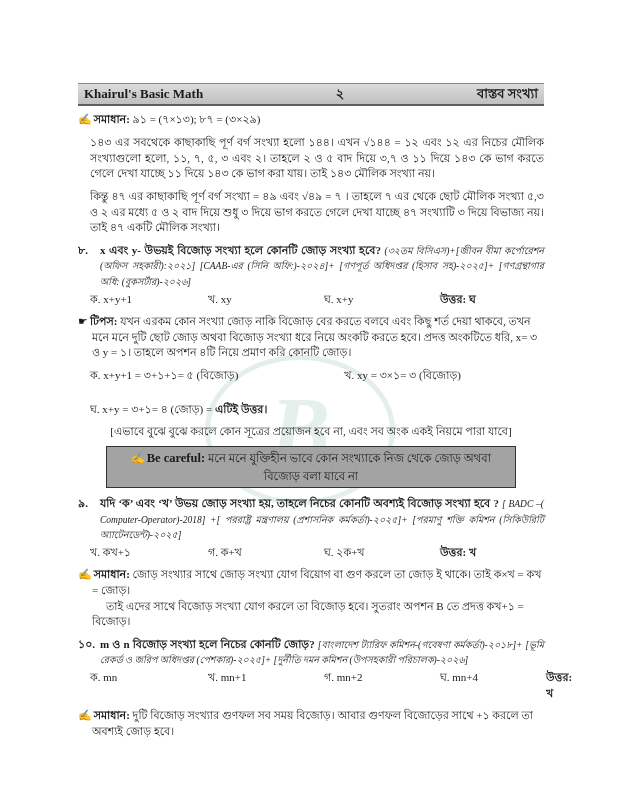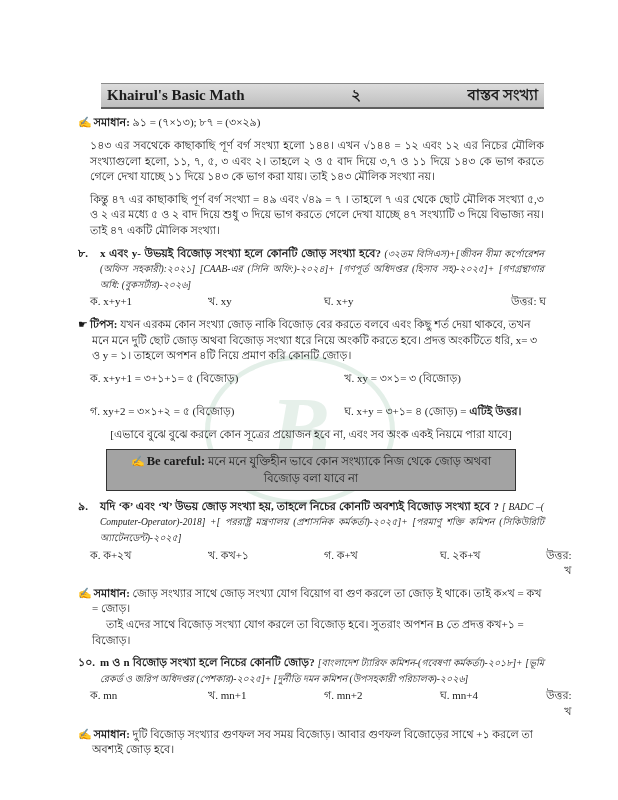--- a/index.html
+++ b/index.html
@@ -8,39 +8,39 @@
     position:relative; width:618px; height:800px; background:#fff; overflow:hidden;
     font-family:"Liberation Serif","DejaVu Serif",serif; color:#1b1b1b; font-size:11px; line-height:1.42;
   }
   .content { padding:83px 74px 0 78px; position:relative; z-index:2; }
 
   
   .header-bar {
     display:flex; align-items:center; justify-content:space-between;
     background:linear-gradient(#dcdcdc,#bfbfbf);
     border-top:1px solid #8a8a8a; border-bottom:2.5px solid #5f5f5f;
-    padding:1px 6px; font-weight:bold; font-size:15px; margin-bottom:6px;margin-left:23px;
+    padding:1px 6px; font-weight:bold; font-size:13px; margin-bottom:6px;
   }
   .header-bar .hpage { font-weight:bold; }
 
   .sect { margin-bottom:7px; }
   .sol-line { padding-left:14px; text-indent:-14px; }
   .indent-para { padding-left:12px; text-align:justify; }
   .marker { font-size:11px; margin-right:2px; }
   b.lbl { font-weight:bold;text-align:right; }
 
   
   .qblock { display:flex; gap:4px; }
   .qnum { font-weight:bold; min-width:18px; }
   .qtext { text-align:justify; }
   .qtext .qbold { font-weight:bold; }
   .refs { font-style:italic; font-size:9.5px; }
 
   .opt-row { display:grid; grid-template-columns:118px 116px 116px 106px 1fr; padding-left:12px; margin-top:2px; }
-  .opt-row .answer { text-align:right; font-weight:normal; }
+  .opt-row .answer { font-weight:bold; }
 
   .worked-grid { display:grid; grid-template-columns:56% 44%; padding-left:12px; row-gap:18px; margin-top:2px; }
   .worked-grid .w-bold { font-weight:bold; }
 
   .center-note { text-align:center; margin:6px 0; }
 
   .be-careful {
     width:88%; margin:2px auto 8px auto; border:1.2px solid #333; background:#a3a3a3;
     text-align:center; padding:3px 17px; font-size:11.5px;
   }
@@ -94,42 +94,40 @@
       </div>
     </div>
 
     <div class="sect sol-line">
       <span class="marker">☛</span><b class="lbl">টিপস:</b>
       <span>যখন এরকম কোন সংখ্যা জোড় নাকি বিজোড় বের করতে বলবে এবং কিছু শর্ত দেয়া থাকবে, তখন মনে মনে দুটি ছোট জোড় অথবা বিজোড় সংখ্যা ধরে নিয়ে অংকটি করতে হবে। প্রদত্ত অংকটিতে ধরি, x= ৩ ও y = ১। তাহলে অপশন ৪টি নিয়ে প্রমাণ করি কোনটি জোড়।</span>
     </div>
     <div class="worked-grid sect">
       <span>ক. x+y+1 = ৩+১+১= ৫ (বিজোড়)</span>
       <span>খ. xy = ৩×১= ৩ (বিজোড়)</span>
-      <span>গ. xy+2 = ৩×১+২ = ৫ (বিজোড়)</span>
       <span><span>ঘ. x+y = ৩+১= ৪ (জোড়) = </span><span class="w-bold">এটিই উত্তর।</span></span>
     </div>
 
     <div class="center-note">[এভাবে বুঝে বুঝে করলে কোন সূত্রের প্রয়োজন হবে না, এবং সব অংক একই নিয়মে পারা যাবে]</div>
 
     <div class="be-careful">
       <span class="marker">✍</span><span class="bc-label">Be careful:</span>
       <span>মনে মনে যুক্তিহীন ভাবে কোন সংখ্যাকে নিজ থেকে জোড় অথবা বিজোড় বলা যাবে না</span>
     </div>
 
 
     <div class="sect">
       <div class="qblock">
         <span class="qnum">৯.</span>
         <span class="qtext">
           <span class="qbold">যদি ‘ক’ এবং ‘খ’ উভয় জোড় সংখ্যা হয়, তাহলে নিচের কোনটি অবশ্যই বিজোড় সংখ্যা হবে ?</span>
           <span class="refs">[ BADC –( Computer-Operator)-2018] +[ পররাষ্ট্র মন্ত্রণালয় (প্রশাসনিক কর্মকর্তা)-২০২৫]+ [পরমাণু শক্তি কমিশন (সিকিউরিটি অ্যাটেনডেন্ট)-২০২৫]</span>
         </span>
       </div>
       <div class="opt-row">
-        <span>ক. ক+২খ</span>
         <span>খ. কখ+১</span>
         <span>গ. ক+খ</span>
         <span>ঘ. ২ক+খ</span>
         <span class="answer">উত্তর: খ</span>
       </div>
     </div>
     <div class="sect sol-line">
       <span class="marker">✍</span><b class="lbl">সমাধান:</b>
       <span>জোড় সংখ্যার সাথে জোড় সংখ্যা যোগ বিয়োগ বা গুণ করলে তা জোড় ই থাকে। তাই ক×খ = কখ = জোড়।</span><br>
       <span style="padding-left:14px;">তাই এদের সাথে বিজোড় সংখ্যা যোগ করলে তা বিজোড় হবে। সুতরাং অপশন B তে প্রদত্ত কখ+১ = বিজোড়।</span>

